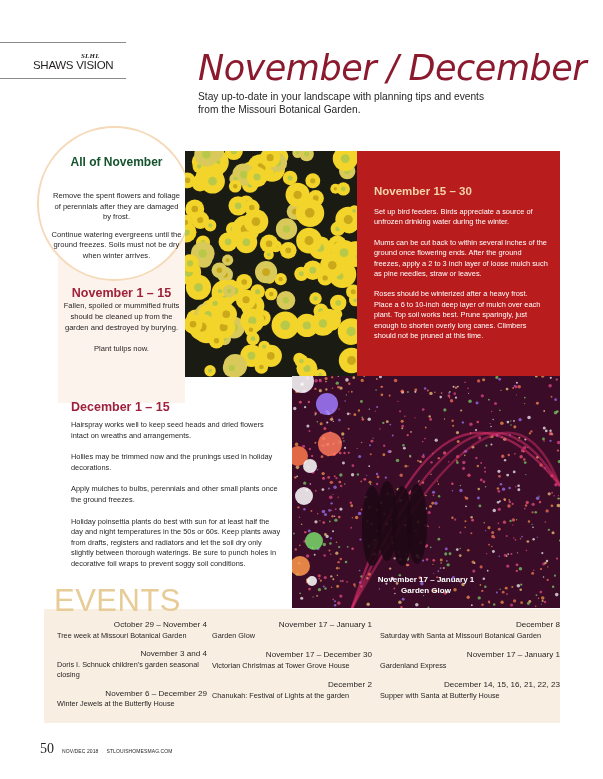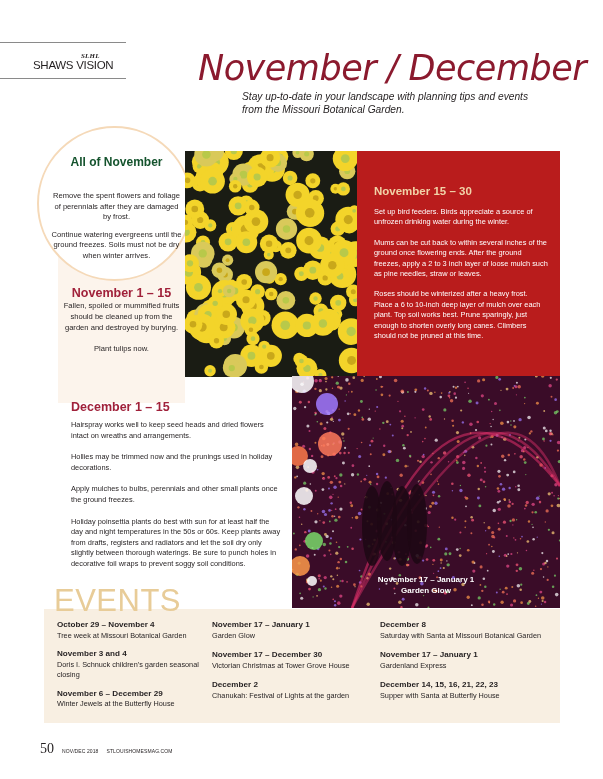--- a/index.html
+++ b/index.html
@@ -8,22 +8,22 @@
 
   
   .section-tag { position: absolute; left: 0; top: 42px; width: 126px; height: 37px;
     border-top: 1px solid #8a8a8a; border-bottom: 1px solid #8a8a8a; }
   .section-tag .brand { position: absolute; left: 36px; top: 9px; font-family: Liberation Serif, serif;
     font-style: italic; font-weight: bold; font-size: 7px; letter-spacing: 0.2px; color: #231f20; margin-left: 45px; }
   .section-tag .name { position: absolute; left: 33px; top: 16px; font-size: 11.5px; color: #231f20; letter-spacing: -0.3px; }
 
   .page-title { position: absolute; left: 198px; top: 48px; font-size: 35px; font-style: italic;
     color: #8b1a2e; letter-spacing: -0.5px; white-space: nowrap; font-family: "DejaVu Sans", sans-serif; font-weight: normal; }
-  .page-subtitle { position: absolute; left: 198px; top: 90px; width: 290px; font-size: 10.2px; font-style: italic;
-    line-height: 13px; color: #231f20; margin-left: 44px; }
+  .page-subtitle { position: absolute; left: 198px; top: 90px; width: 290px; font-size: 10.2px; 
+    line-height: 13px; color: #231f20; }
 
   
   .left-panel { position: absolute; left: 58px; top: 240px; width: 127px; height: 163px; background: #fcf4ec; }
   .circle { position: absolute; left: 37px; top: 126px; width: 155px; height: 155px; border-radius: 50%;
     background: #ffffff; border: 2px solid #f5d9b8; }
   .circle-content { position: absolute; left: 50px; top: 155px; width: 133px; text-align: center; }
   .circle-content h3 { font-size: 12px; color: #14532d; font-weight: bold; margin-bottom: 22px; }
   .circle-content p { font-size: 7.6px; line-height: 10.5px; color: #231f20; margin-bottom: 7px; }
 
   .nov1-block { position: absolute; left: 58px; top: 286px; width: 127px; text-align: center; }
@@ -50,21 +50,21 @@
     font-size: 8px; font-weight: bold; line-height: 11px; }
 
   
   .events-title { position: absolute; left: 54px; top: 585px; font-size: 31px; color: #e8cc98; letter-spacing: 0.5px; font-weight: normal; line-height: 31px; }
   .events-panel { position: absolute; left: 44px; top: 609px; width: 516px; height: 114px; background: #f8efe2; }
   .events-col { position: absolute; top: 620px; }
   .events-col.c1 { left: 57px; width: 150px; }
   .events-col.c2 { left: 212px; width: 160px; }
   .events-col.c3 { left: 380px; width: 180px; }
   .event { margin-bottom: 8px; }
-  .event .date { font-size: 8.1px; font-weight: bold; color: #231f20; line-height: 10.5px; }
+  .event .date { font-size: 8.1px; font-weight: normal; color: #231f20; line-height: 10.5px; text-align: right; }
   .event .title { font-size: 7.3px; color: #231f20; line-height: 10.5px; }
   .c2 .event { margin-bottom: 9px; }
   .c3 .event { margin-bottom: 9px; }
 
   
   .footer { position: absolute; left: 40px; top: 741px; display: flex; align-items: baseline; gap: 8px; }
   .footer .page-num { font-family: "Liberation Serif", serif; font-size: 14px; color: #231f20; }
   .footer .issue, .footer .site { font-size: 5px; color: #231f20; letter-spacing: 0.1px; }
 </style>
 </head>

